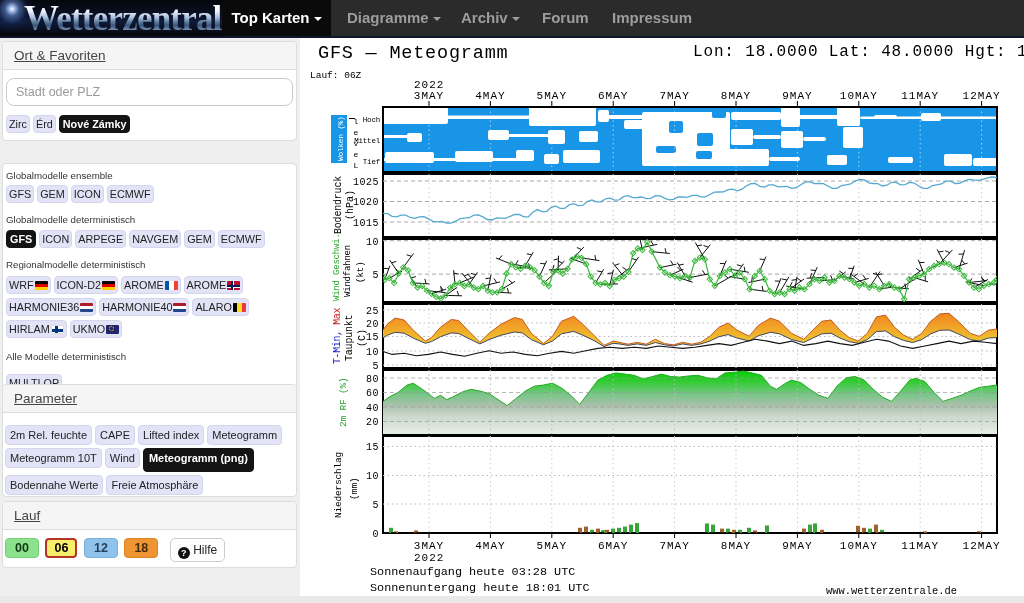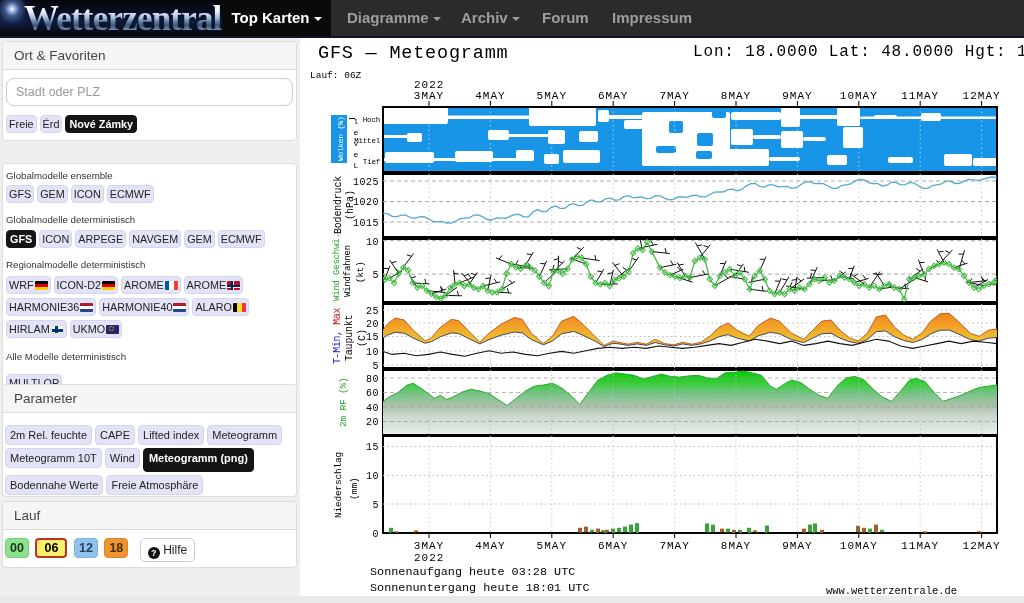--- a/index.html
+++ b/index.html
@@ -3,49 +3,49 @@
 *{margin:0;padding:0;box-sizing:border-box;}
 html,body{width:1024px;height:603px;overflow:hidden;background:#efefef;font-family:"Liberation Sans",sans-serif;}
 .nav{position:absolute;left:0;top:0;width:1024px;height:36px;background:#2b2b2b;}
 .navline{position:absolute;left:0;top:36px;width:1024px;height:2px;background:#0e1628;}
 .logo{position:absolute;left:0;top:0;width:222px;height:36px;background:radial-gradient(circle at 12px 9px, #ffffff 0px, rgba(190,215,255,0.95) 2px, rgba(100,140,215,0.6) 7px, rgba(30,50,110,0.25) 15px, transparent 23px), linear-gradient(180deg,#04060b 0%,#0a1228 45%,#0e1a38 60%,#05070a 100%);}
 .logotext{position:absolute;left:24px;top:-1px;font-family:"Liberation Serif",serif;font-size:35px;font-weight:bold;letter-spacing:-0.8px;background:linear-gradient(180deg,#ffffff 8%,#eef3fd 30%,#a8bcde 47%,#61809c 57%,#3a567e 66%,#d4def2 94%);-webkit-background-clip:text;background-clip:text;color:transparent;}
 .nitem{position:absolute;top:0;height:36px;line-height:36px;font-size:15px;font-weight:bold;color:#9d9d9d;}
 .nactive{position:absolute;left:222px;top:0;width:109px;height:36px;background:#0a0a0a;color:#fff;line-height:36px;font-size:15px;font-weight:bold;text-align:center;}
 .caret{display:inline-block;width:0;height:0;border-left:4px solid transparent;border-right:4px solid transparent;border-top:4px solid currentColor;vertical-align:middle;margin-left:4px;}
 .panel{position:absolute;left:2px;width:295px;background:#fff;border:1px solid #ddd;border-radius:4px;}
-.phead{background:#f5f5f5;border-bottom:1px solid #ddd;border-radius:4px 4px 0 0;padding:5px 11px 17px;height:28px;font-size:13.5px;color:#454545;line-height:18px;}
+.phead{background:#f5f5f5;border-bottom:1px solid #ddd;border-radius:4px 4px 0 0;padding:5px 11px 17px;height:28px;font-size:13.5px;color:#454545;line-height:18px;text-decoration:underline;}
 .pbody{padding:7px;}
 .row{white-space:nowrap;overflow:hidden;}
 .chip{display:inline-block;background:#e3e3f7;border:1px solid #d5d5ee;border-radius:4px;color:#222;font-size:10.8px;padding:2px 2px;margin:0 3px 0 0;line-height:12px;height:18px;vertical-align:top;}
 .chipa{display:inline-block;background:#141414;border:1px solid #141414;border-radius:4px;color:#fff;font-weight:bold;font-size:10.8px;padding:2px 3px;margin:0 3px 0 0;line-height:12px;height:18px;vertical-align:top;}
 .lbl{font-size:9.7px;color:#333;}
 .inp{width:287px;height:28px;border:1px solid #ccc;border-radius:8px;color:#9a9a9a;font-size:12.5px;line-height:26px;padding-left:9px;background:#fff;}
 .fl{display:inline-block;position:relative;width:13px;height:9px;margin-left:1px;vertical-align:-1px;border-radius:1px;}
-.lbtn{display:inline-block;width:24px;height:20px;border-radius:4px;font-size:12.5px;font-weight:bold;text-align:center;line-height:19px;margin-right:2px;vertical-align:top;}
+.lbtn{display:inline-block;width:34px;height:20px;border-radius:4px;font-size:12.5px;font-weight:bold;text-align:center;line-height:19px;margin-right:2px;vertical-align:top;}
 .pchip{display:inline-block;background:#e3e3f7;border:1px solid #d5d5ee;border-radius:4px;color:#222;font-size:11px;padding:3px 4px;margin:0 3px 3px 0;line-height:12px;height:20px;vertical-align:top;}
 .pchipa{display:inline-block;background:#141414;border:1px solid #141414;border-radius:4px;color:#fff;font-weight:bold;font-size:11px;padding:3px 5px;margin:0 3px 3px 0;line-height:12px;height:24px;vertical-align:top;}
 .grayfoot{position:absolute;left:0;top:596px;width:1024px;height:7px;background:#e9e9e9;}
 .main{position:absolute;left:301px;top:38px;width:723px;height:558px;background:#fff;}
 </style></head><body>
 <div class="nav"></div>
 <div class="logo"></div>
 <div class="logotext">Wetterzentrale</div>
 <div class="nactive">Top Karten<span class="caret"></span></div>
 <div class="nitem" style="left:347px;">Diagramme<span class="caret"></span></div>
 <div class="nitem" style="left:461px;">Archiv<span class="caret"></span></div>
 <div class="nitem" style="left:542px;">Forum</div>
 <div class="nitem" style="left:612px;">Impressum</div>
 <div class="navline"></div>
 <div class="main"></div>
 <div class="panel" style="top:41px;height:100px;">
 <div class="phead">Ort &amp; Favoriten</div>
 <div class="pbody" style="padding:8px 3px 0 3px;">
 <div class="inp">Stadt oder PLZ</div>
-<div class="row" style="margin-top:9px;"><span class="chip">Freie</span><span class="chip">Érd</span><span class="chipa">Nové Zámky</span></div>
+<div class="row" style="margin-top:9px;"><span class="chip">Zirc</span><span class="chip">Érd</span><span class="chipa">Nové Zámky</span></div>
 </div>
   </div>
 <div class="panel" style="top:163px;height:225px;">
 <div class="pbody" style="padding:6px 3px;">
 <div class="lbl" style="margin:0 0 4px;">Globalmodelle ensemble</div>
 <div class="row"><span class="chip">GFS</span><span class="chip">GEM</span><span class="chip">ICON</span><span class="chip">ECMWF</span></div>
 <div class="lbl" style="margin:11px 0 5px;">Globalmodelle deterministisch</div>
 <div class="row"><span class="chipa">GFS</span><span class="chip">ICON</span><span class="chip">ARPEGE</span><span class="chip">NAVGEM</span><span class="chip">GEM</span><span class="chip">ECMWF</span></div>
 <div class="lbl" style="margin:11px 0 6px;">Regionalmodelle deterministisch</div>
 <div class="row"><span class="chip">WRF<i class="fl" style="background:linear-gradient(180deg,#000 33%,#d00 33%,#d00 66%,#ffce00 66%)"></i></span><span class="chip">ICON-D2<i class="fl" style="background:linear-gradient(180deg,#000 33%,#d00 33%,#d00 66%,#ffce00 66%)"></i></span><span class="chip">AROME<i class="fl" style="background:linear-gradient(90deg,#0055a4 33%,#fff 33%,#fff 66%,#ef4135 66%)"></i></span><span class="chip">AROME<i class="fl" style="background:#ba0c2f;overflow:hidden;"><b style="position:absolute;left:0;top:3.5px;width:13px;height:3px;background:#fff;display:block;"></b><b style="position:absolute;left:3.5px;top:0;width:3px;height:9px;background:#fff;display:block;"></b><b style="position:absolute;left:0;top:4px;width:13px;height:1.5px;background:#00205b;display:block;"></b><b style="position:absolute;left:4.25px;top:0;width:1.5px;height:9px;background:#00205b;display:block;"></b></i></span></div>

